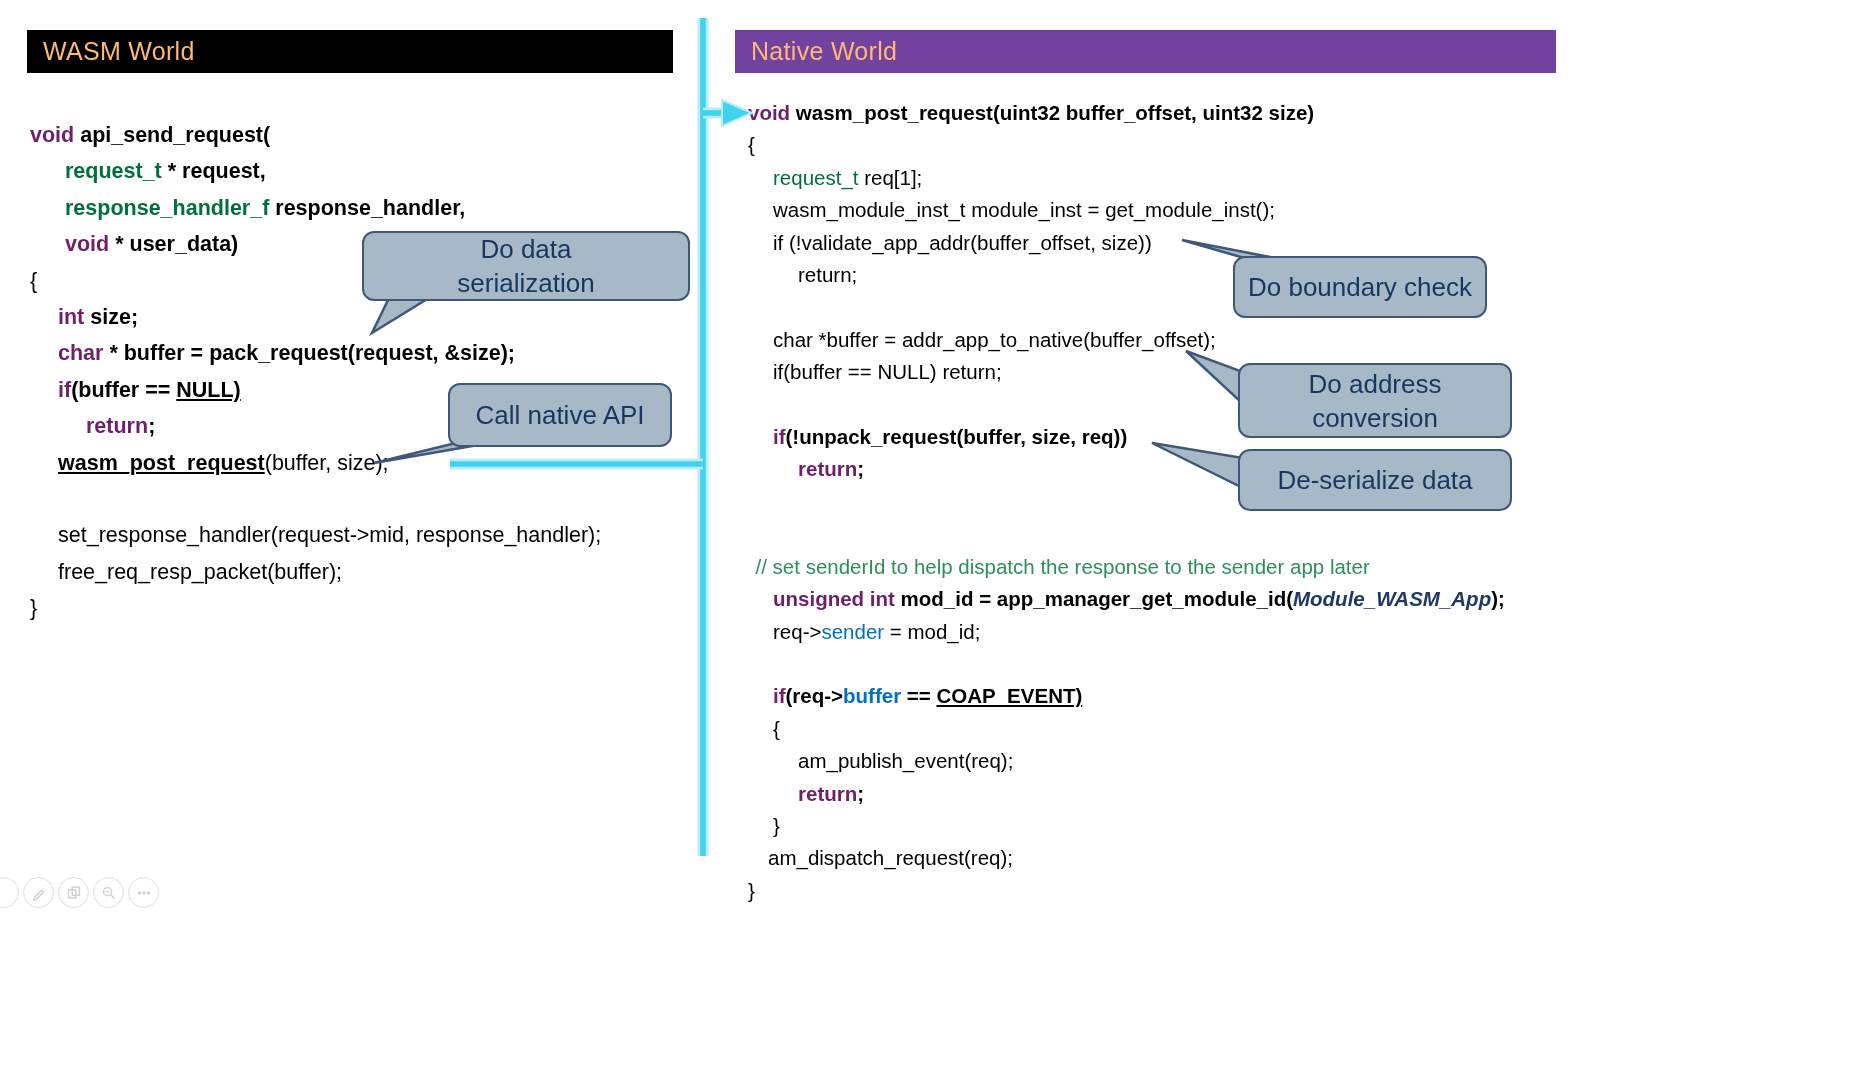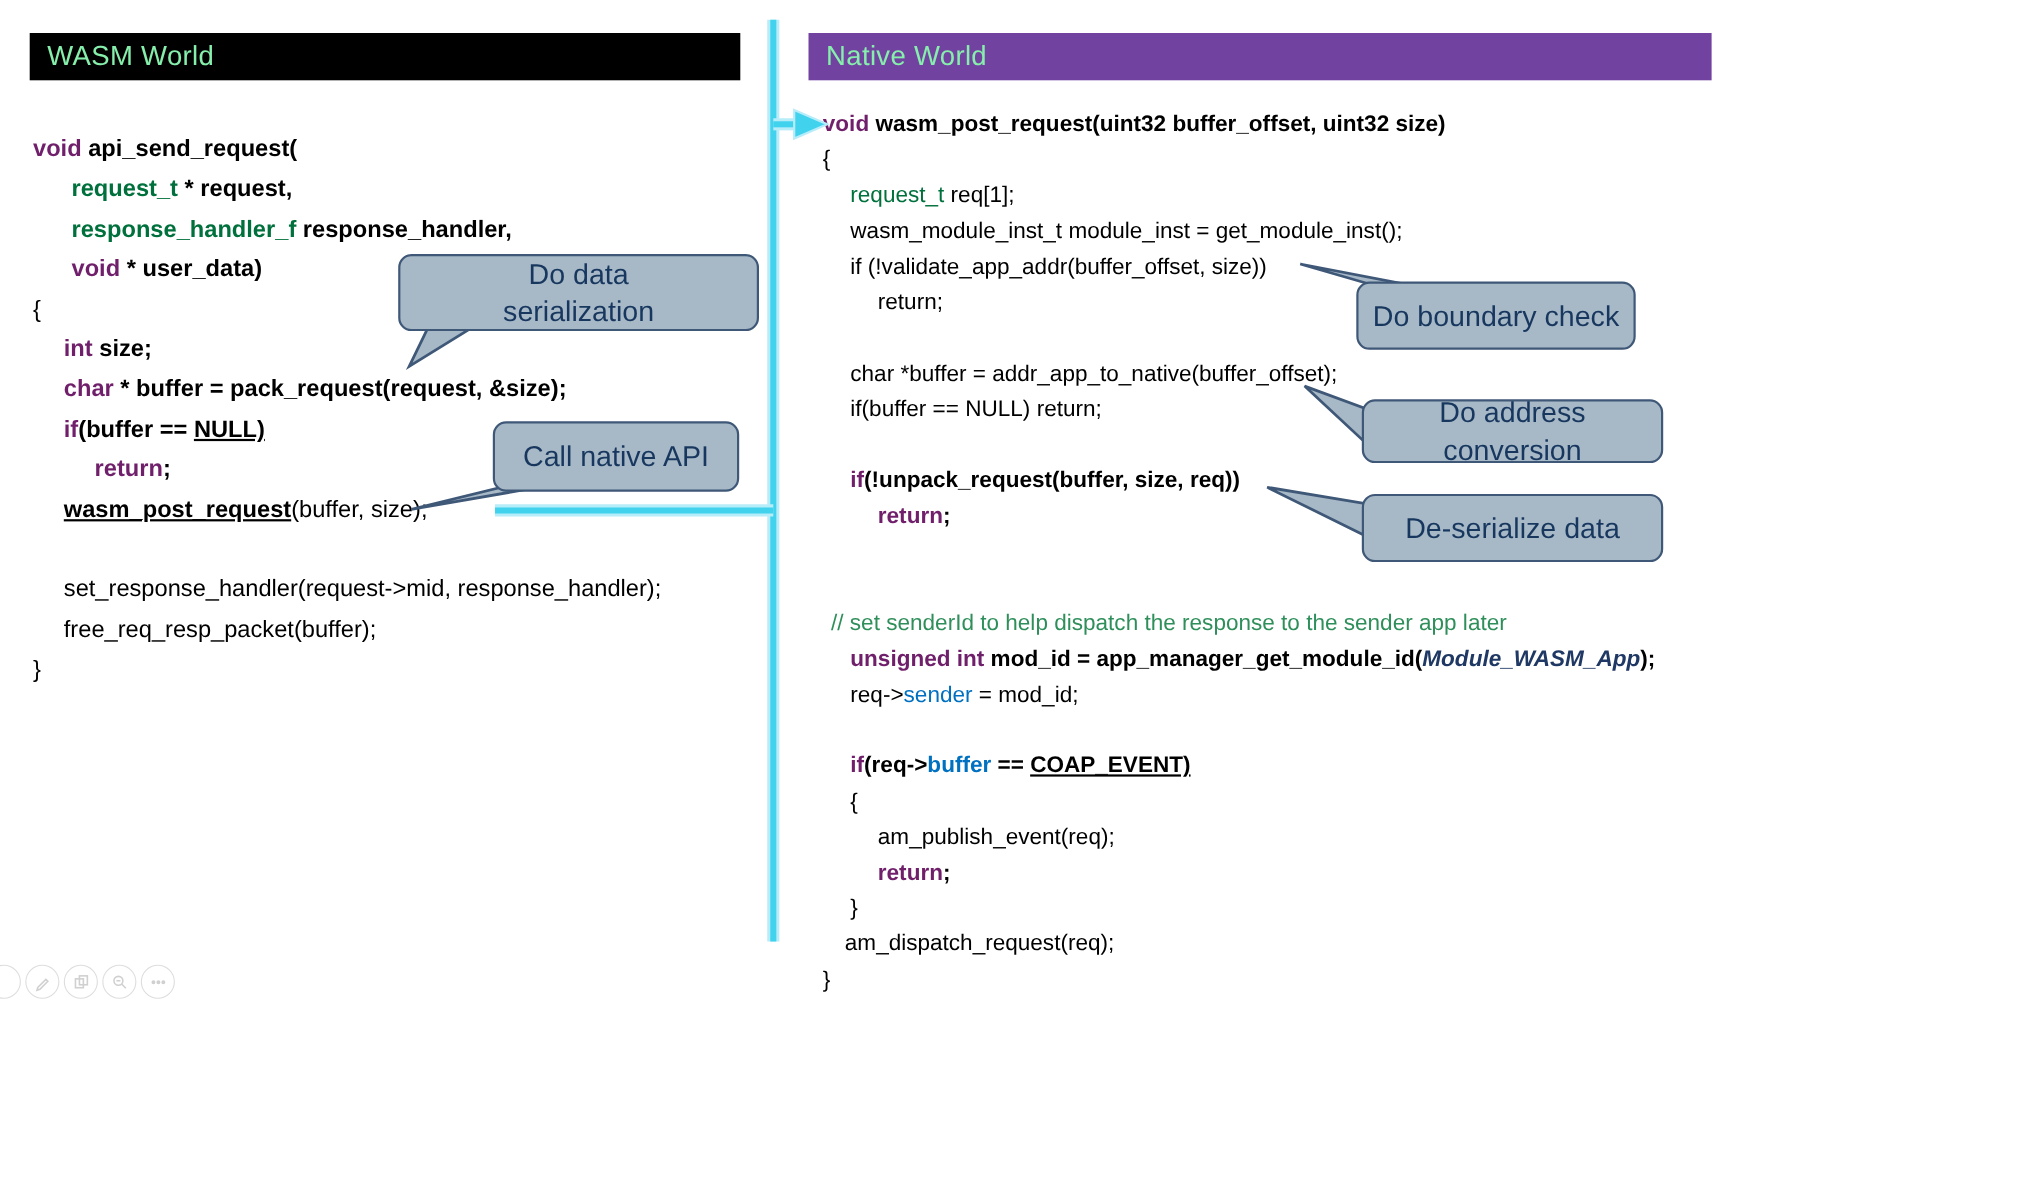--- a/index.html
+++ b/index.html
@@ -6,21 +6,21 @@
   html,body{width:1856px;height:1075px}
   body{
     background:#ffffff;
     font-family:"Liberation Sans",sans-serif;
     position:relative;
     overflow:hidden;
   }
   .panel-header{
     position:absolute;top:30px;height:43px;
     display:flex;align-items:center;
-    padding-left:16px;color:#86efac;font-size:25px;letter-spacing:.3px;
+    padding-left:16px;color:#fdba74;font-size:25px;letter-spacing:.3px;
     z-index:4;
   }
   #wasm-header{left:27px;width:646px;background:var(--header_left_bg)}
   #native-header{left:735px;width:821px;background:var(--header_right_bg)}
 
   .code{position:absolute;color:#000;z-index:3}
   #wasm-code{left:30px;top:117px;font-size:21.5px;line-height:36.4px}
   #native-code{left:748px;top:97px;font-size:20.5px;line-height:32.4px}
   .code-line{white-space:pre;min-height:1em}
 
@@ -43,21 +43,21 @@
     display:flex;align-items:center;justify-content:center;
     text-align:center;
     color:var(--callout_text);
     font-size:26px;line-height:34px;
     white-space:pre-line;
     z-index:10;
   }
   #callout-do-data-serialization{left:362px;top:231px;width:328px;height:70px}
   #callout-call-native-api{left:448px;top:383px;width:224px;height:64px}
   #callout-do-boundary-check{left:1233px;top:256px;width:254px;height:62px}
-  #callout-do-address-conversion{left:1238px;top:363px;width:274px;height:58px}
+  #callout-do-address-conversion{left:1238px;top:363px;width:274px;height:75px}
   #callout-de-serialize-data{left:1238px;top:449px;width:274px;height:62px}
 
   #overlay{position:absolute;left:0;top:0;z-index:5;pointer-events:none}
   .halo{stroke:var(--arrow_halo);fill:none}
   .core{stroke:var(--arrow);fill:none}
   .tail{fill:var(--callout_fill);stroke:var(--callout_border);stroke-width:2.5}
   .arrowhead{fill:var(--arrow);stroke:var(--arrow_halo);stroke-width:2}
 
   .corner-toolbar{
     position:absolute;left:-12px;top:877px;height:34px;z-index:12;

